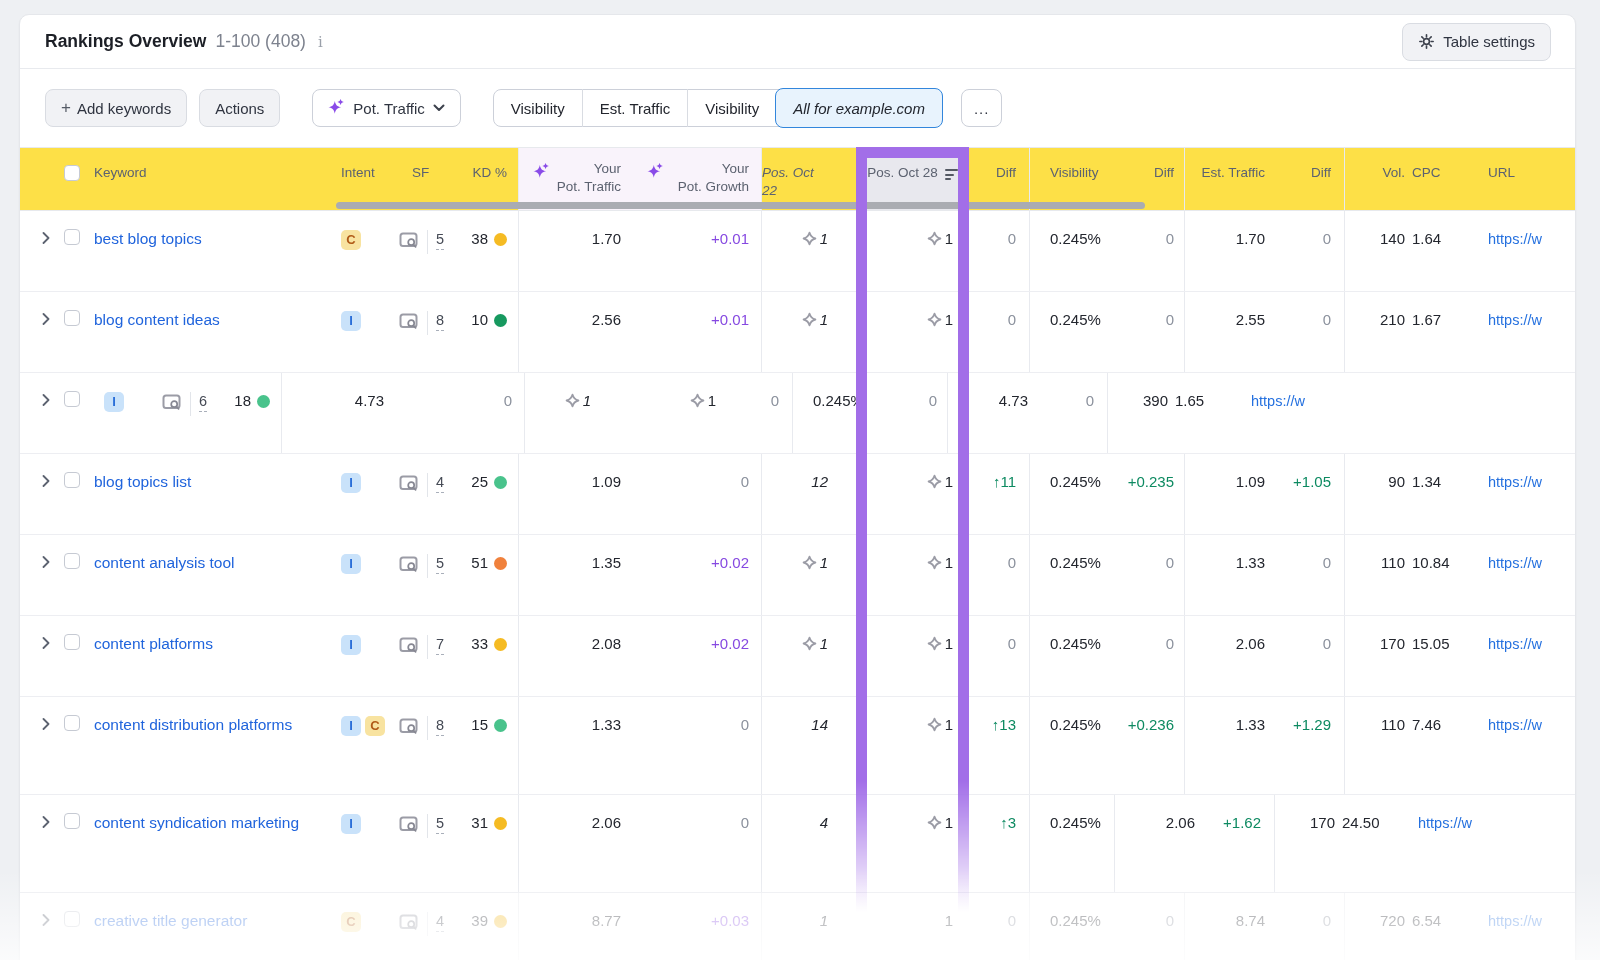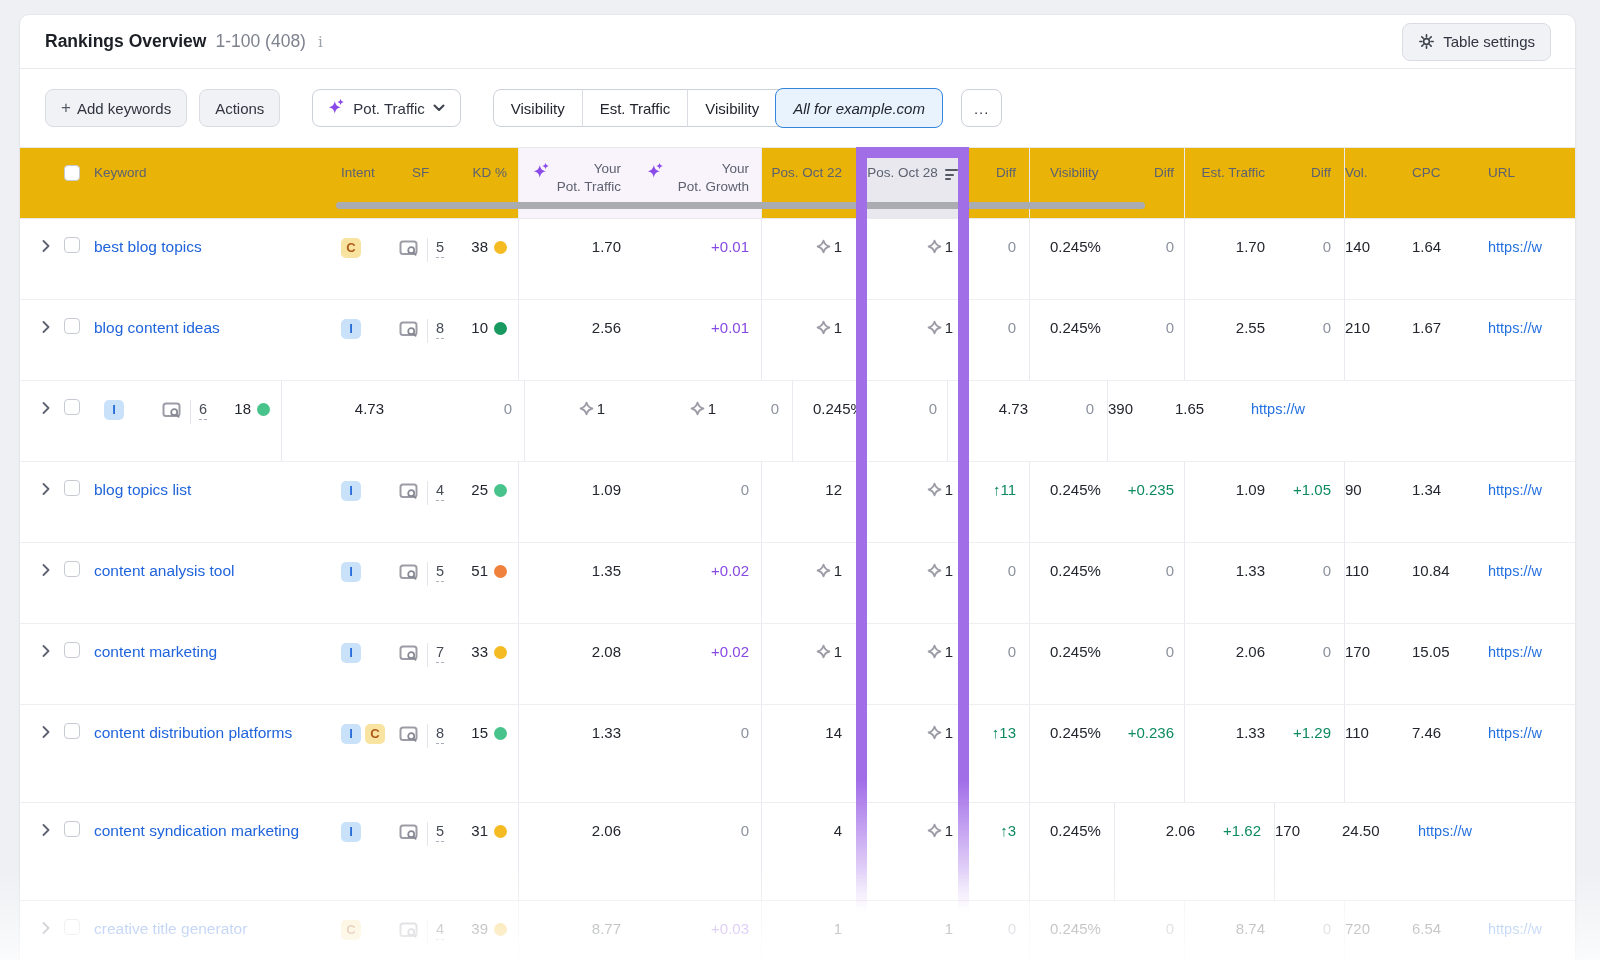--- a/index.html
+++ b/index.html
@@ -30,48 +30,48 @@
   .seg { height:38px; display:flex; align-items:center; padding:0 17px; font-size:15px;
     color:#23262e; background:transparent; border:none; border-left:1px solid #d9dce2;
     cursor:pointer; font-family:inherit; white-space:nowrap; }
   .seg:first-child { border-left:none; }
   .seg.selected { background:#e8f3fd; border:1.5px solid #3286dc; border-radius:8px;
     margin:-1px; height:40px; position:relative; z-index:2;font-style:italic; }
   .more-btn { margin-left:6px; padding:0 12px; font-size:15px; letter-spacing:1px; }
 
   
   .table-wrap { position:relative; }
-  .thead { display:flex; height:72px; background:#eab308; border-top:1px solid #e7e9ed;
+  .thead { display:flex; height:64px; background:#fde047; border-top:1px solid #e7e9ed;
     border-bottom:1px solid #e7e9ed; position:relative; padding-left:8px; }
   .th { flex:none; padding-top:16px; font-size:13.5px; color:#5c6270; line-height:18px; }
   .th.two { padding-top:12px; text-align:right; position:relative; }
   .trow { display:flex; border-bottom:1px solid #edeef2; background:#fff; padding-left:8px;
     min-height:81px; }
   .trow.tall { min-height:98px; }
   .trow.faded { min-height:90px; opacity:.5; }
   .cell { flex:none; padding-top:18px; font-size:15px; color:#23262e; line-height:20px; }
 
   
   .c-exp { width:36px; display:flex; justify-content:center; padding-top:21px; }
   .c-check { width:30px; }
   .c-kw { width:237px; }
   .c-intent { width:60px; padding-left:10px; display:flex; gap:4px; align-items:flex-start; padding-top:19px; }
   .c-sf { width:68px; display:flex; align-items:flex-start; padding-left:8px; padding-top:19px; }
   .c-kd { width:59px; display:flex; justify-content:flex-end; align-items:center; gap:6px;
     padding-right:11px; padding-top:0; height:56px; }
   .c-pt { width:115px; text-align:right; padding-right:12px; }
   .c-pg { width:128px; text-align:right; padding-right:12px; }
-  .c-p22 { width:95px; display:flex; justify-content:flex-end; gap:3px; padding-right:14px; }
+  .c-p22 { width:95px; display:flex; justify-content:flex-end; gap:3px; padding-right:28px;font-style:italic; }
   .c-p28 { width:113px; display:flex; justify-content:flex-end; gap:3px; padding-right:16px; }
   .c-d1 { width:60px; text-align:right; padding-right:13px; }
   .c-vis { width:85px; padding-left:20px; }
   .c-d2 { width:70px; text-align:right; padding-right:10px; }
   .c-est { width:89px; text-align:right; padding-right:8px; }
   .c-d3 { width:71px; text-align:right; padding-right:13px; }
-  .c-vol { width:68px; padding-right:7px; }
+  .c-vol { width:68px; text-align:right; padding-right:7px; }
   .c-cpc { width:62px; text-align:left; padding-right:7px; }
   .c-url { width:103px; padding-left:14px; overflow:hidden; white-space:nowrap; }
 
   
   .sep-l { border-left:1px solid #e8eaef; }
 
   
   .th.c-kd { justify-content:flex-end; padding-top:16px; height:auto; align-items:flex-start;text-align:right; }
   .th-tint { background:#f9f3fb; }
   .th-p28 { background:#e8e8ee; display:flex; justify-content:center; gap:7px;
@@ -426,21 +426,21 @@
     <div class="cell c-cpc"><span>10.84</span></div>
     <div class="cell c-url"><a class="url-link">https://w</a></div>
   </div>
         <div class="trow">
     <div class="cell c-exp">
       <svg width="8" height="12" viewBox="0 0 8 12">
         <path d="M1.5 1 L6.5 6 L1.5 11" fill="none" stroke="#5c6270" stroke-width="1.8" stroke-linecap="round" stroke-linejoin="round"></path>
       </svg>
     </div>
     <div class="cell c-check"><span class="checkbox"></span></div>
-    <div class="cell c-kw"><a class="kw">content marketing</a></div>
+    <div class="cell c-kw"><a class="kw">content platforms</a></div>
     <div class="cell c-intent">
             <span class="intent-badge" style="background: rgb(201, 226, 250); color: rgb(42, 110, 216);">I</span>
           </div>
     <div class="cell c-sf">
       <svg width="20" height="18" viewBox="0 0 20 18" style="margin-top:2px">
         <rect x="1.5" y="1.5" width="16" height="12.5" rx="2.5" fill="none" stroke="#9b9ca6" stroke-width="2"></rect>
         <circle cx="12.2" cy="10.2" r="3" fill="#fff" stroke="#878893" stroke-width="1.7"></circle>
         <line x1="14.5" y1="12.7" x2="16.6" y2="14.8" stroke="#878893" stroke-width="1.7" stroke-linecap="round"></line>
       </svg>
       <span class="vdiv"></span>

